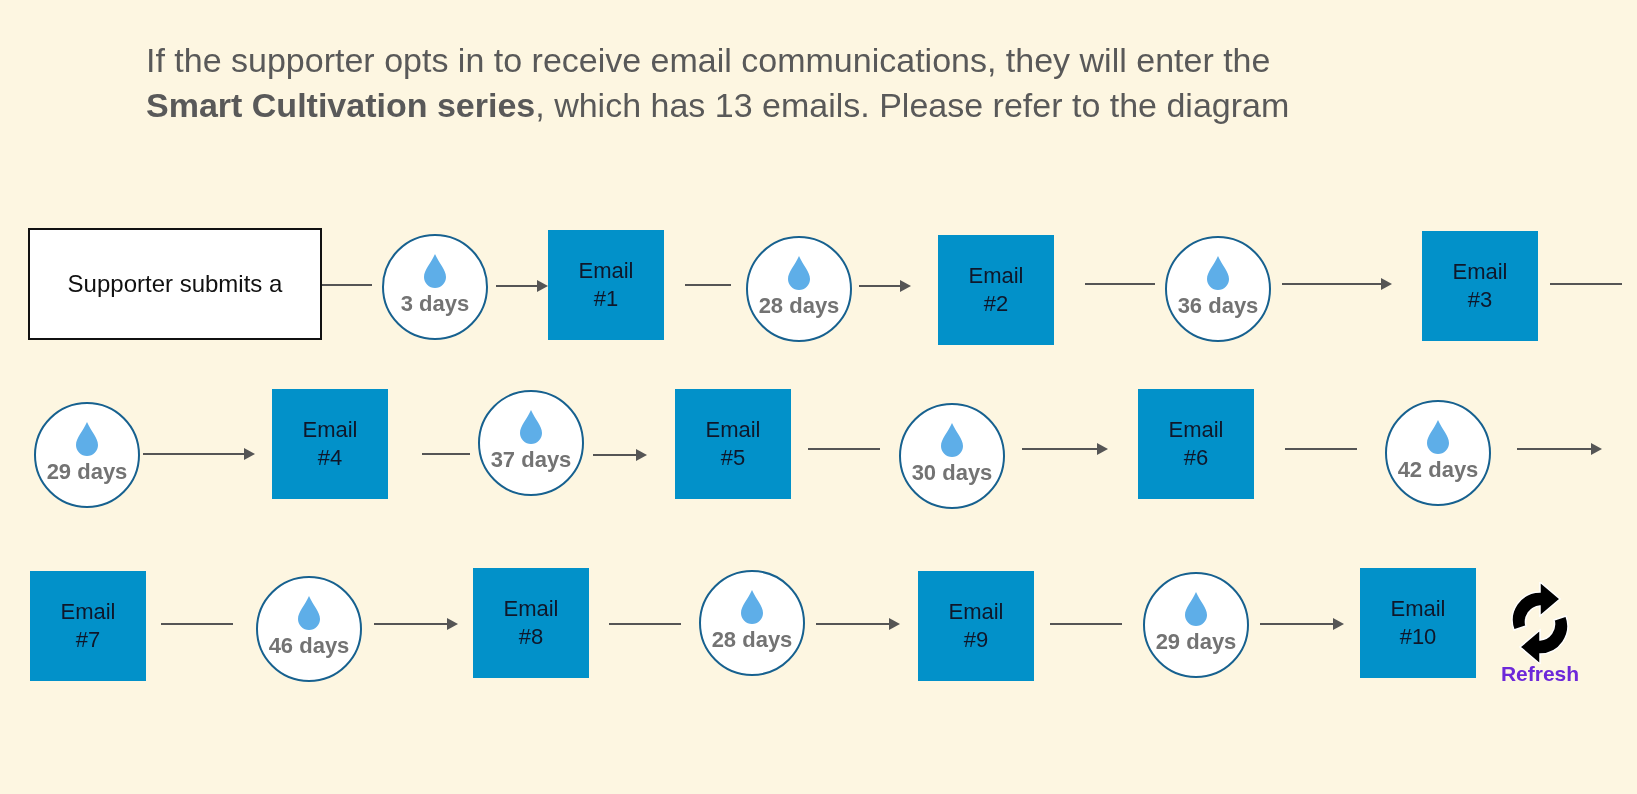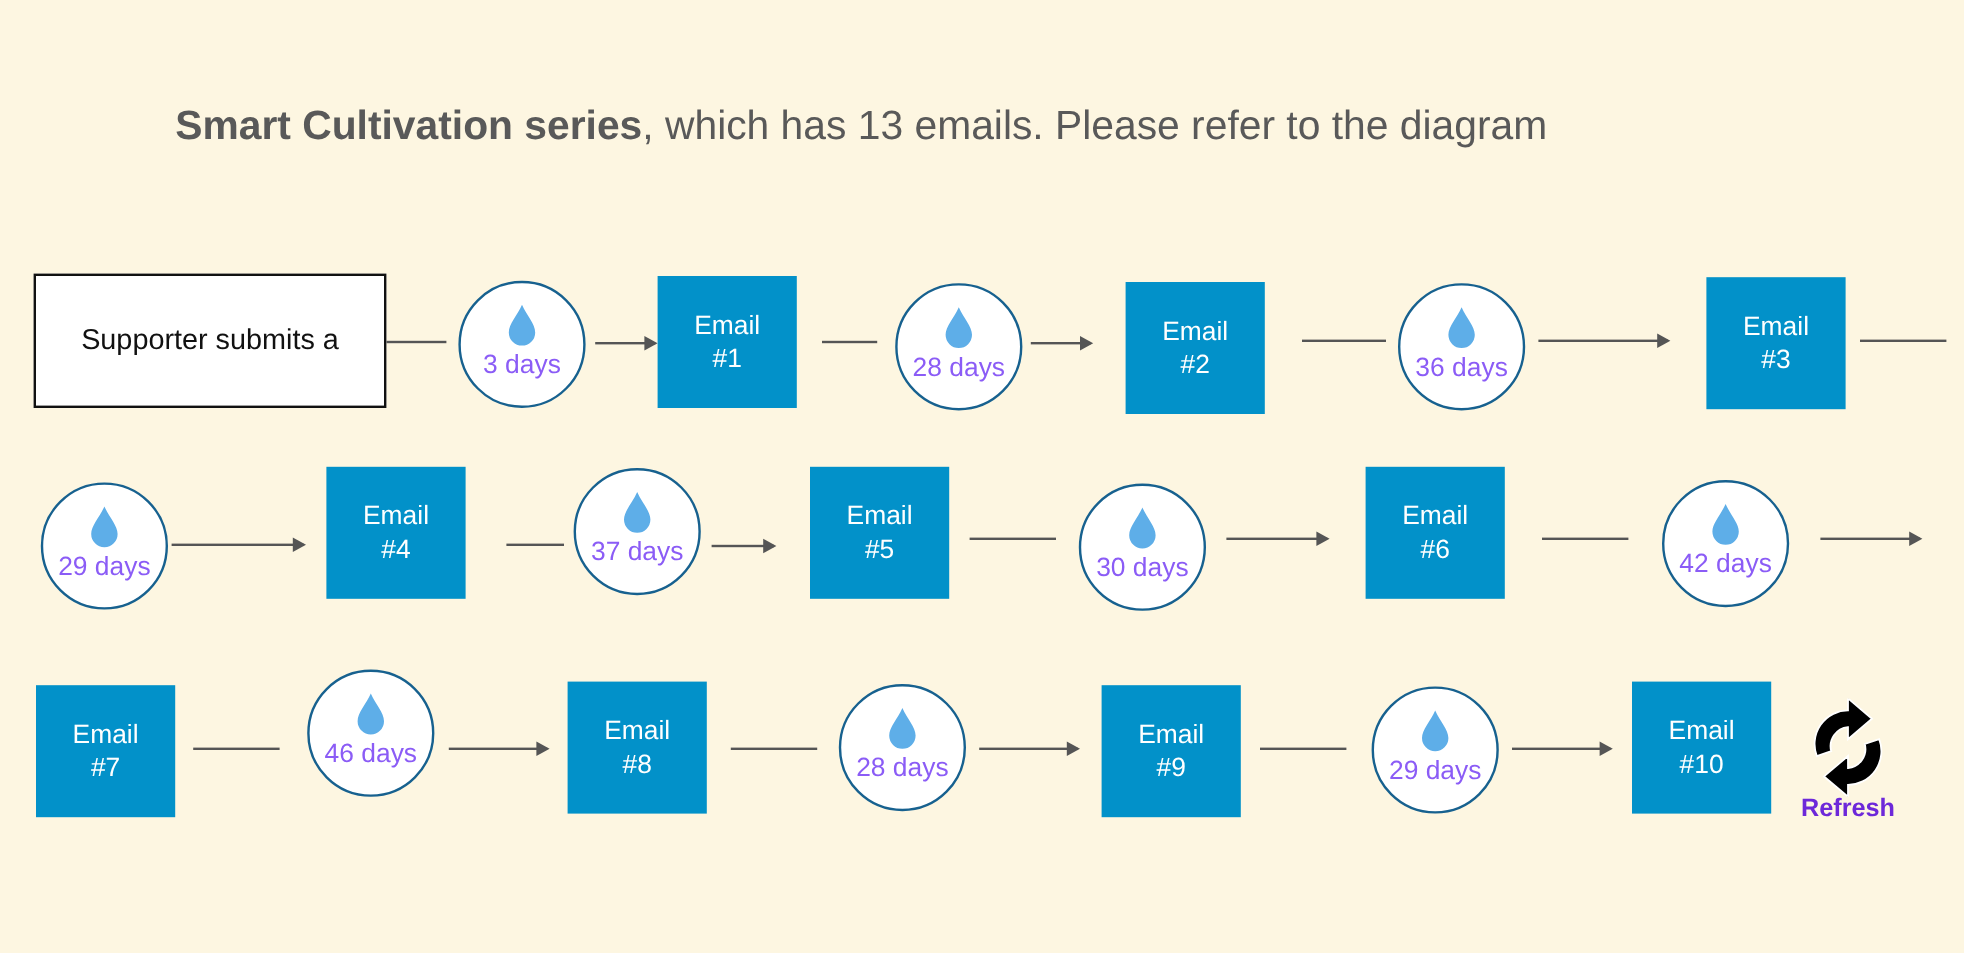--- a/index.html
+++ b/index.html
@@ -14,49 +14,49 @@
   }
   .intro b { font-weight: bold; }
   .start-box {
     position: absolute; left: 28px; top: 228px; width: 294px; height: 112px;
     box-sizing: border-box; border: 2px solid #111; background: #fff;
     display: flex; align-items: center; justify-content: center; text-align: center;
     font-size: 24px; line-height: 32px; color: #111;
   }
   .email {
     position: absolute; width: 116px; height: 110px; background: #0291c9;
-    color: #ffffff; font-size: 22px; line-height: 28px;
+    color: #0f172a; font-size: 22px; line-height: 28px;
     display: flex; flex-direction: column; align-items: center; justify-content: center;
     text-align: center;
   }
   .wait {
     position: absolute; width: 106px; height: 106px; box-sizing: border-box;
     border: 2px solid #17618f; border-radius: 50%; background: #fff;
     display: flex; flex-direction: column; align-items: center; justify-content: center;
   }
   .wait .drop { width: 28px; height: 36px; margin-top: -4px; }
-  .wait .label { font-size: 22px; font-weight: normal; color: #8b5cf6; line-height: 26px; margin-top: 2px; }
+  .wait .label { font-size: 22px; font-weight: bold; color: #737373; line-height: 26px; margin-top: 2px; }
   .line { position: absolute; height: 2px; background: #555; }
   .arrow { position: absolute; height: 2px; background: #555; }
   .arrow::after {
     content: ""; position: absolute; right: -2px; top: -5px;
     border-left: 11px solid #555; border-top: 6px solid transparent; border-bottom: 6px solid transparent;
   }
   .refresh {
     position: absolute; left: 1495px; top: 582px; width: 90px; height: 110px;
     display: flex; flex-direction: column; align-items: center;
   }
   .refresh svg { width: 72px; height: 82px; }
   .refresh .rlabel { font-size: 21px; font-weight: bold; color: #6d28d9; margin-top: -2px; }
 </style>
 </head>
 <body>
 
 <div class="intro">
-  <br>
+  <span>If the supporter opts in to receive email communications, they will enter the</span><br>
   <b>Smart Cultivation series</b><span>, which has 13 emails. Please refer to the diagram</span><br>
 </div>
 
 <div class="start-box">
   <div>
     <span>Supporter submits a</span><br>
   </div>
 </div>
 
 <div class="line" style="left:322px;top:284px;width:50px;"></div>
@@ -144,21 +144,21 @@
     </svg>
   <span class="label">42 days</span>
 </div>
 <div class="arrow" style="left:1517px;top:448px;width:83px;"></div>
 
 <div class="email" style="left:30px;top:571px;">
   <span>Email</span>
   <span>#7</span>
 </div>
 <div class="line" style="left:161px;top:623px;width:72px;"></div>
-<div class="wait" style="left:256px;top:558px;">
+<div class="wait" style="left:256px;top:576px;">
   <svg class="drop" viewBox="0 0 28 36">
       <path d="M14 1 C10 10 3 17 3 24 A11 11 0 0 0 25 24 C25 17 18 10 14 1 Z" fill="#5eaee8"></path>
     </svg>
   <span class="label">46 days</span>
 </div>
 <div class="arrow" style="left:374px;top:623px;width:82px;"></div>
 <div class="email" style="left:473px;top:568px;">
   <span>Email</span>
   <span>#8</span>
 </div>

